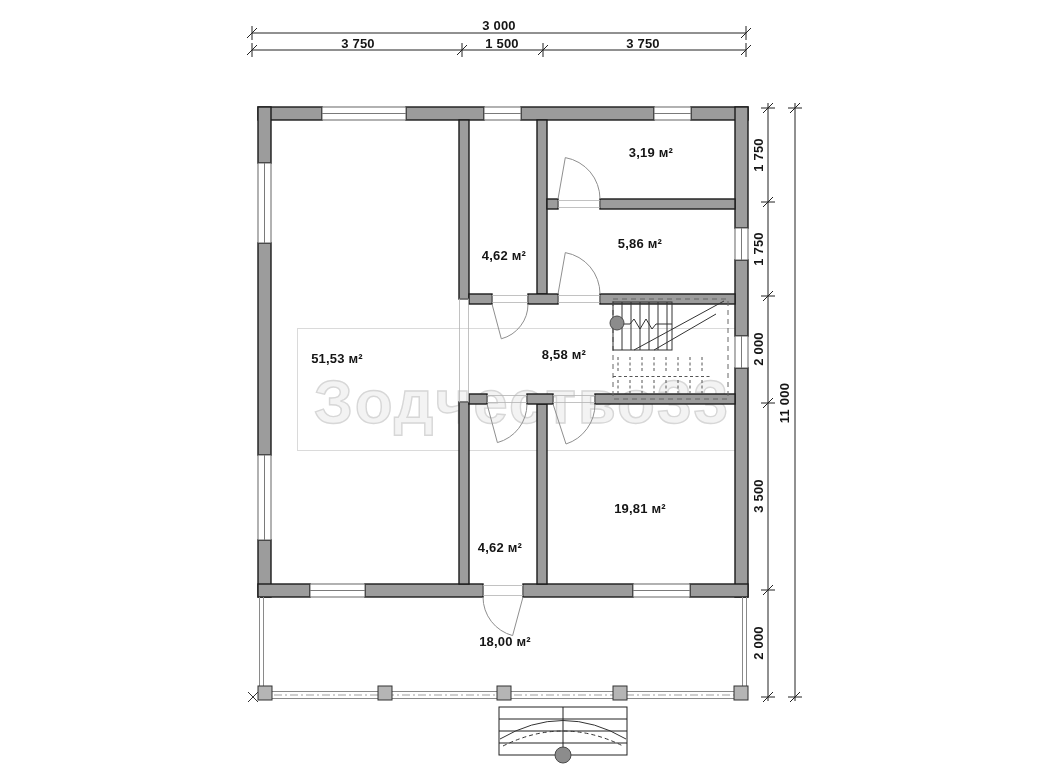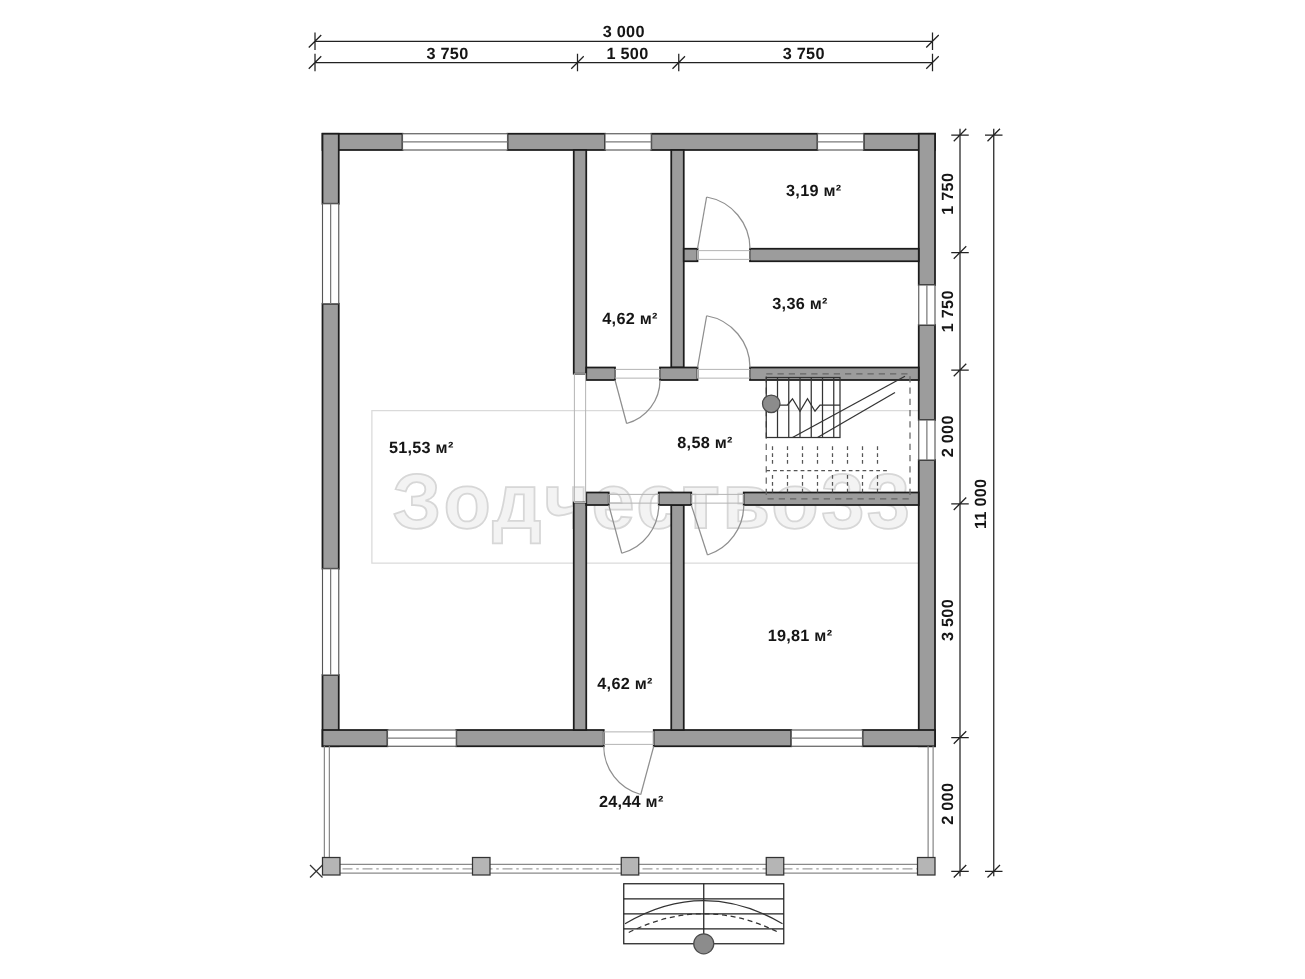--- a/index.html
+++ b/index.html
@@ -217,21 +217,21 @@
   <div class="lbl" style="left:643px;top:43px">3 750</div>
 
   <div class="lbl rot" style="left:758px;top:155px">1 750</div>
   <div class="lbl rot" style="left:758px;top:249px">1 750</div>
   <div class="lbl rot" style="left:758px;top:349px">2 000</div>
   <div class="lbl rot" style="left:758px;top:496px">3 500</div>
   <div class="lbl rot" style="left:758px;top:643px">2 000</div>
   <div class="lbl rot" style="left:784px;top:403px">11 000</div>
 
   <div class="lbl" style="left:651px;top:152px">3,19 м²</div>
-  <div class="lbl" style="left:640px;top:243px">3,36 м²</div>
+  <div class="lbl" style="left:640px;top:243px">5,86 м²</div>
   <div class="lbl" style="left:504px;top:255px">4,62 м²</div>
   <div class="lbl" style="left:337px;top:358px">51,53 м²</div>
   <div class="lbl" style="left:564px;top:354px">8,58 м²</div>
   <div class="lbl" style="left:640px;top:508px">19,81 м²</div>
   <div class="lbl" style="left:500px;top:547px">4,62 м²</div>
-  <div class="lbl" style="left:505px;top:641px">24,44 м²</div>
+  <div class="lbl" style="left:505px;top:641px">18,00 м²</div>
 
 </div>
 
 </body></html>

